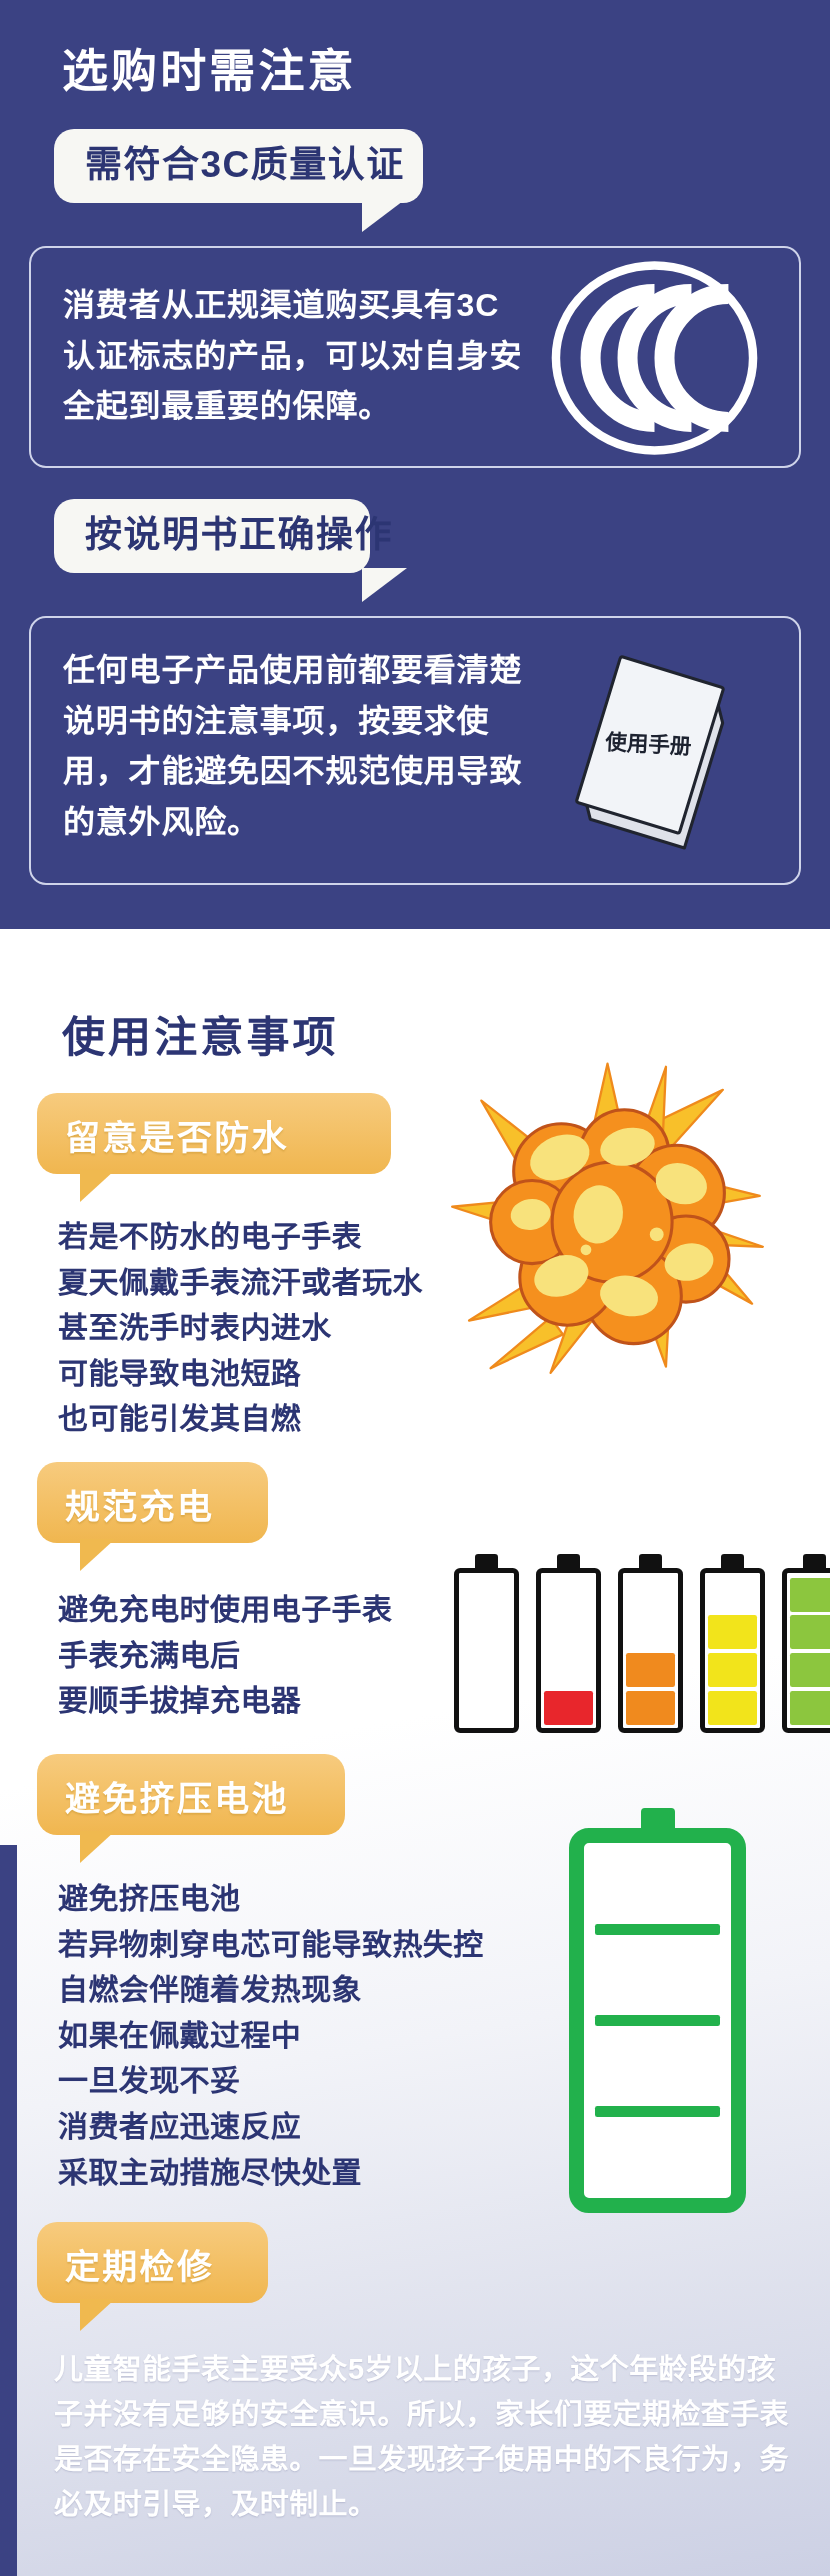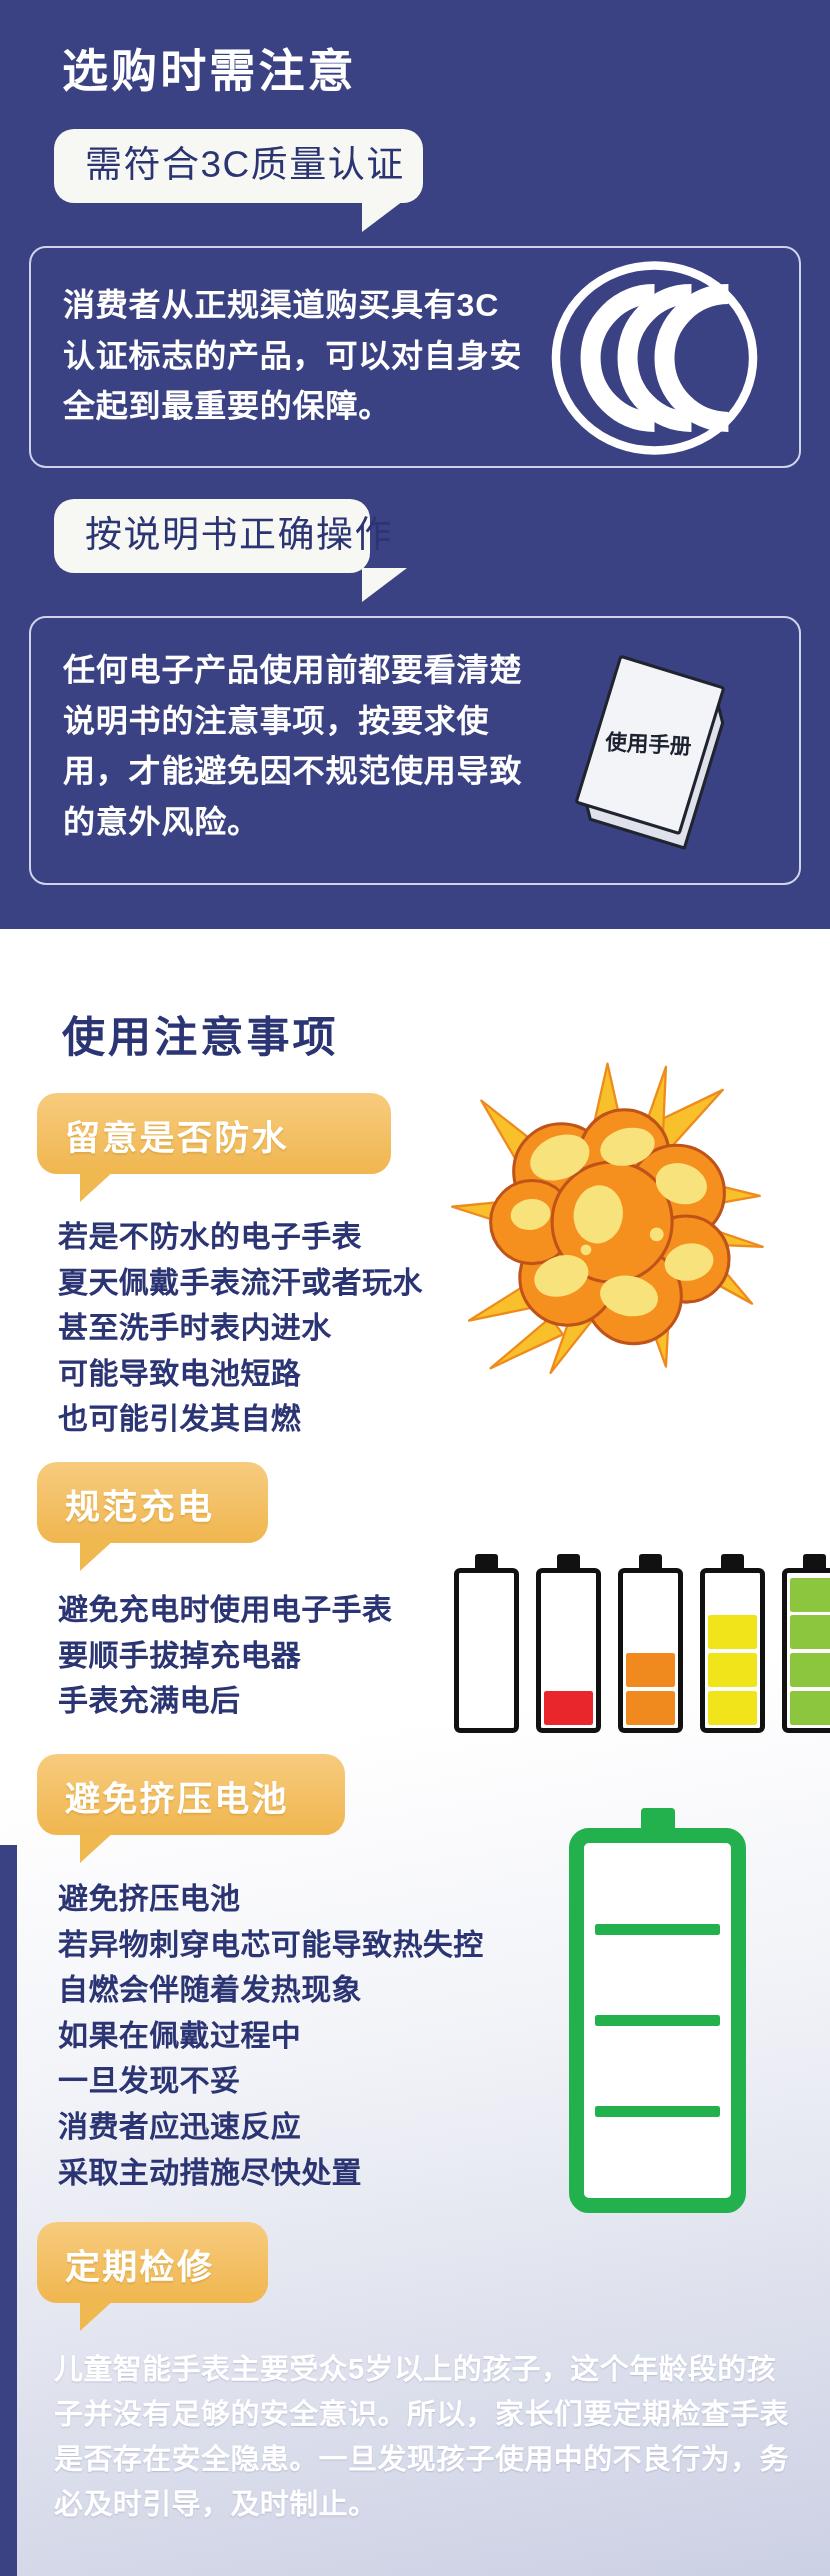--- a/index.html
+++ b/index.html
@@ -31,21 +31,21 @@
 
   
   .bubble {
     position:absolute;
     background:#f7f7f3;
     border-radius:20px;
     padding:17px 31px 18.5px 31px;
     display:inline-block;
   }
   .bubble-text{
-    font-size:37px; font-weight:normal; color:#2c3573;
+    font-size:37px; font-weight:bold; color:#2c3573;
     letter-spacing:1.5px; white-space:nowrap; line-height:1.05;
   }
   .bubble .tail{
     position:absolute; left:308px; bottom:-29px;
     width:0;height:0;
     border-left:0 solid transparent;
     border-right:45px solid transparent;
     border-top:34px solid #f7f7f3;
   }
 
@@ -255,22 +255,22 @@
     </svg>
   </div>
 
   <div class="bubble-amber" style="left:37px; top:1462px; width:231px;">
     <div class="btext">规范充电</div>
     <div class="tail-a"></div>
   </div>
 
   <div class="body-dark" style="left:58px; top:1587px; width:431px;">
     <div>避免充电时使用电子手表</div>
+    <div>手表充满电后</div>
     <div>要顺手拔掉充电器</div>
-    <div>手表充满电后</div>
   </div>
 
   <div class="batt-row" id="battRow" style="left:454px; top:1554px;">
       <div class="batt">
         <div class="cap"></div>
         <div class="shell"></div>
       </div>
       <div class="batt">
         <div class="cap"></div>
         <div class="shell">

